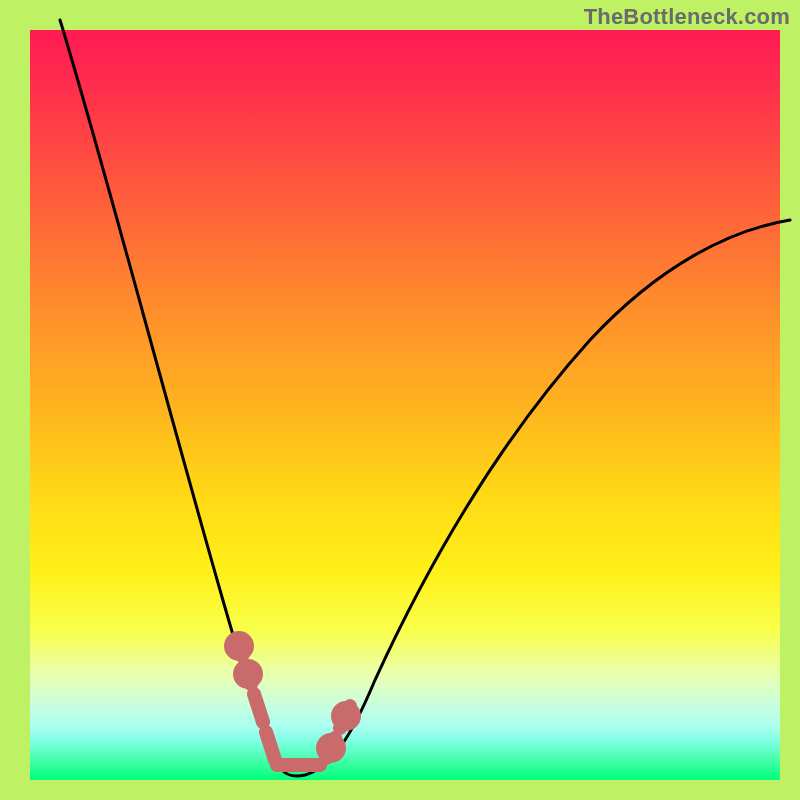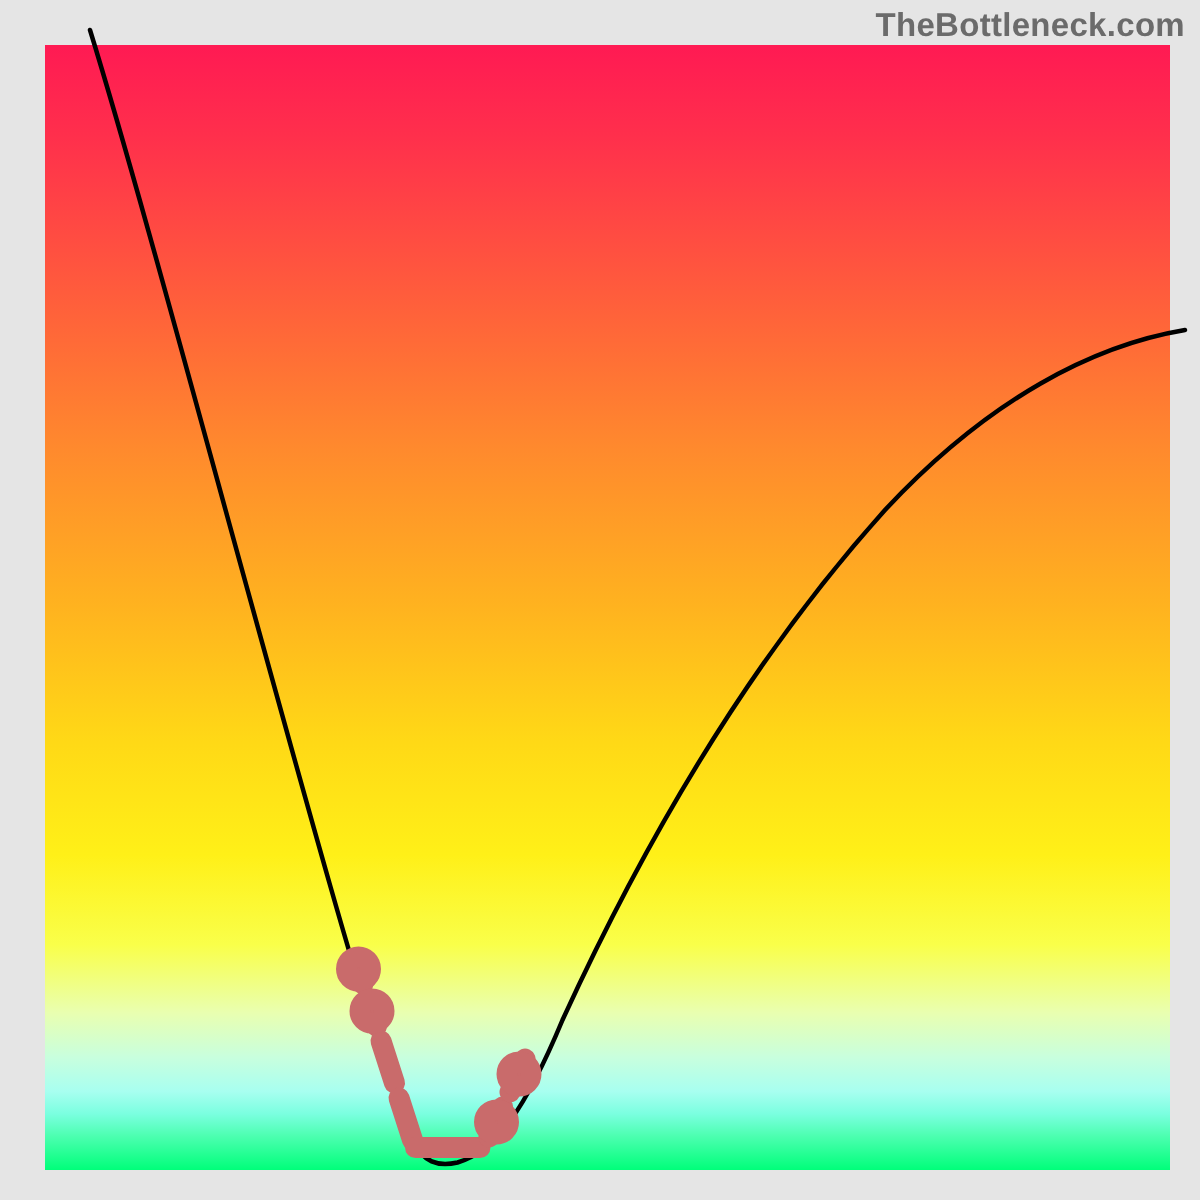--- a/index.html
+++ b/index.html
@@ -10,21 +10,21 @@
     background: #000;
     overflow: hidden;
     font-family: Arial, Helvetica, sans-serif;
   }
   .frame {
     position: absolute;
     top: 0;
     left: 0;
     width: 800px;
     height: 800px;
-    background: #e5e5e5;
+    background: #bef264;
   }
   .plot-outer {
     position: absolute;
     left: 30px;
     top: 30px;
     width: 750px;
     height: 750px;
   }
   .gradient-bg {
     position: absolute;

